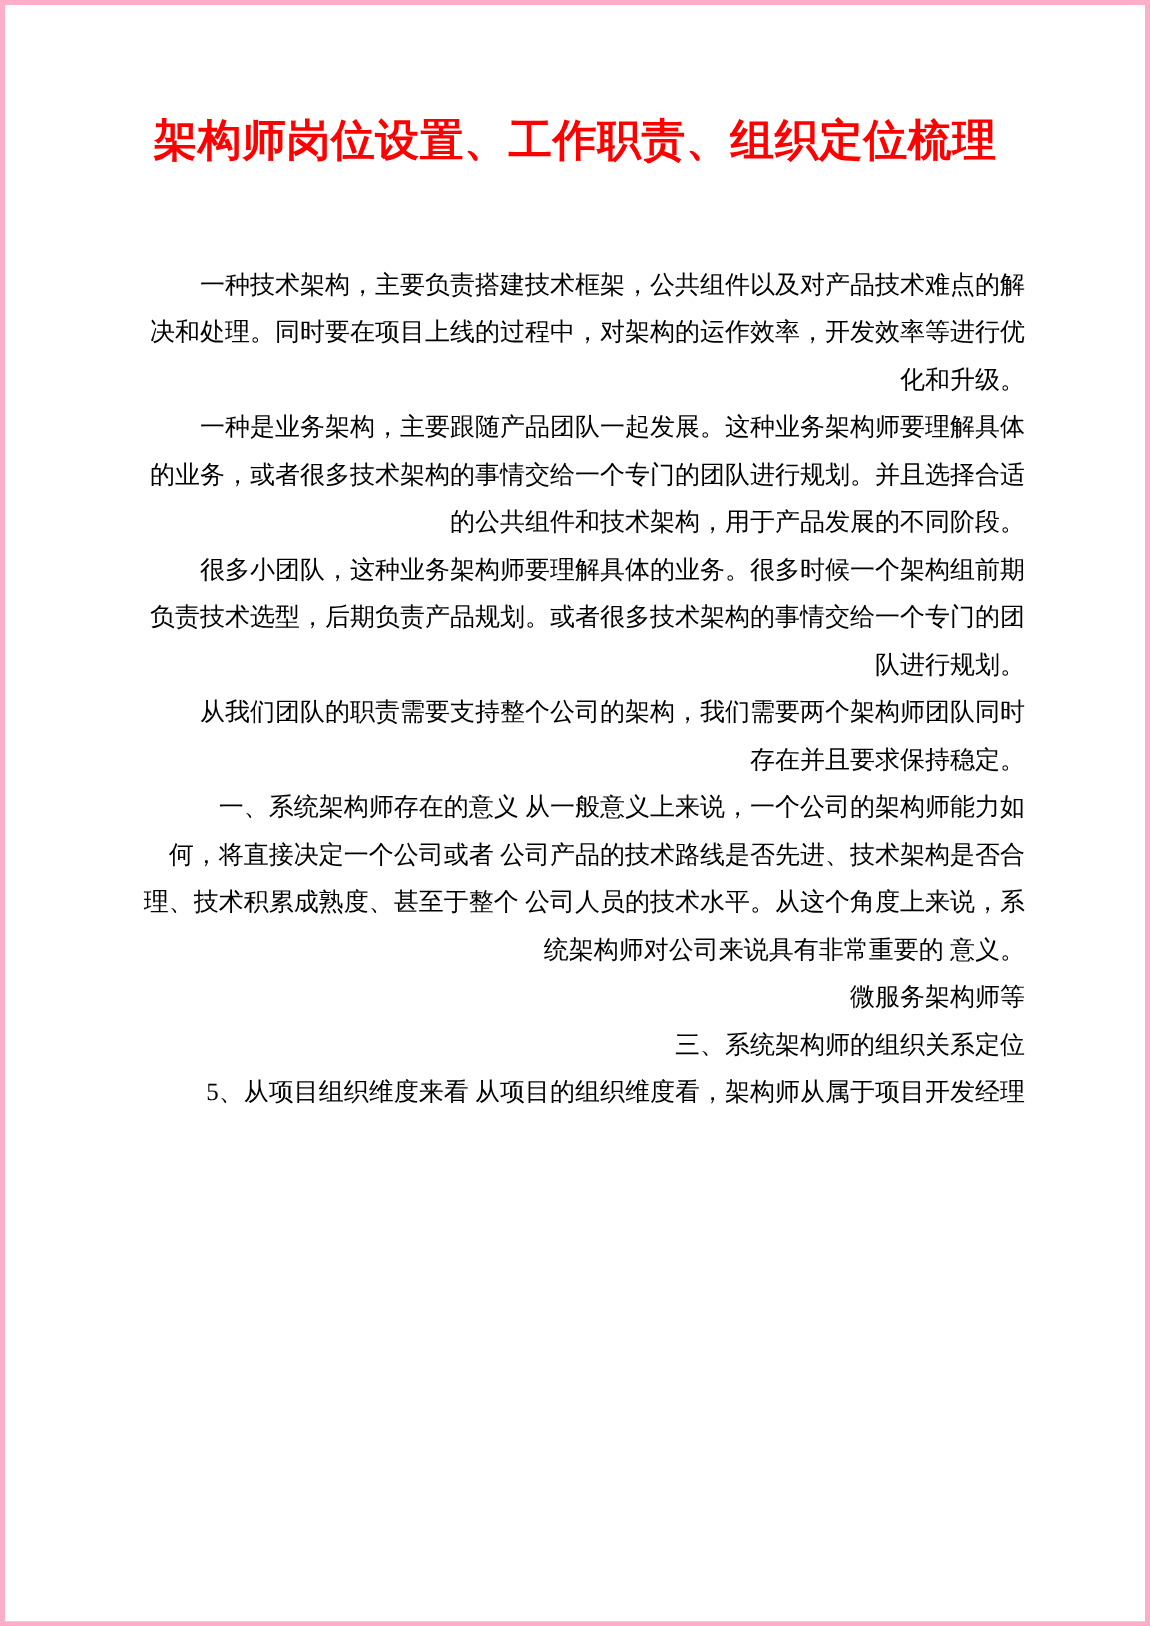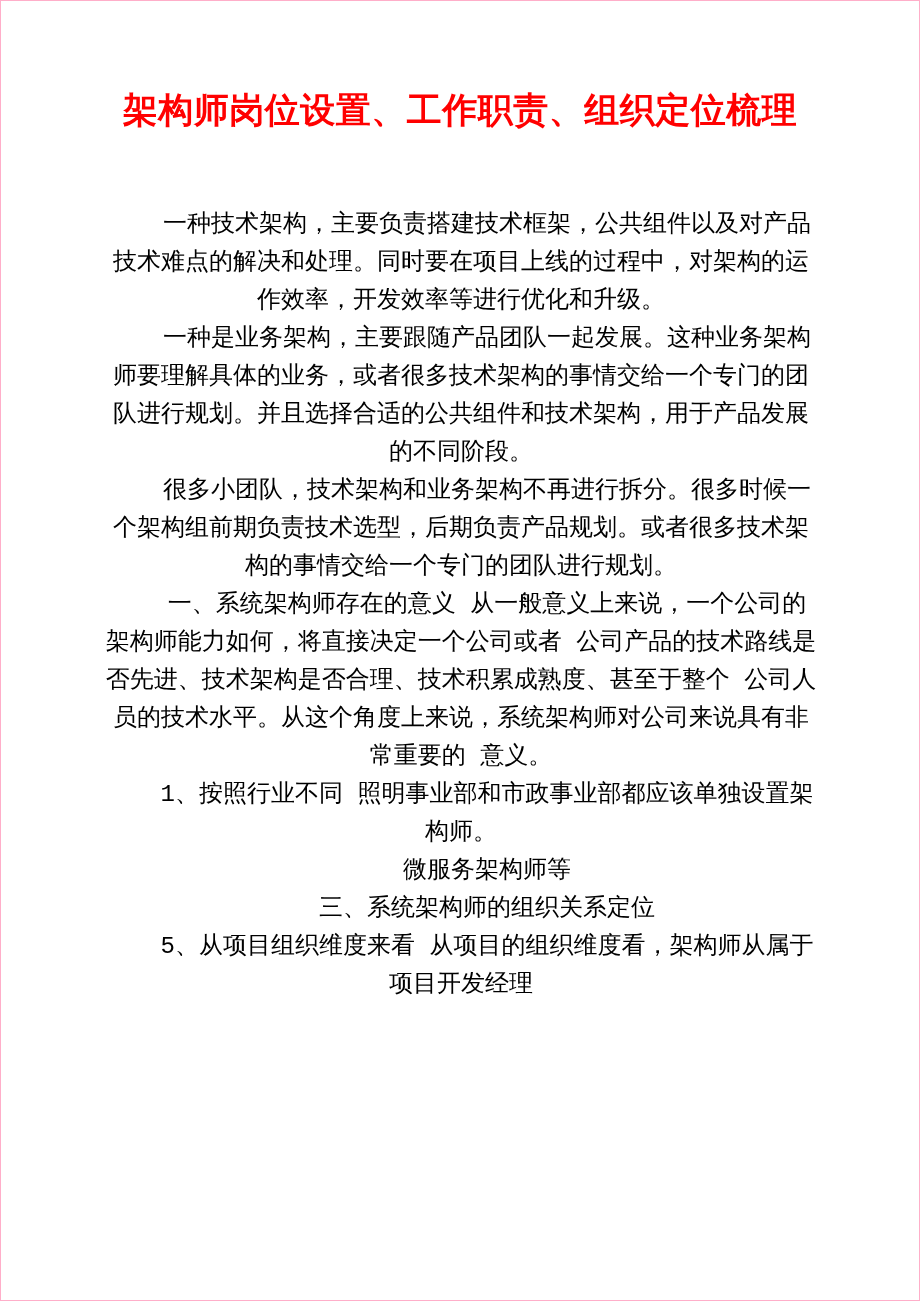--- a/index.html
+++ b/index.html
@@ -6,60 +6,60 @@
     margin: 0;
     padding: 0;
     background: #ffffff;
   }
   .page {
     position: relative;
     width: 920px;
     height: 1301px;
     box-sizing: border-box;
     background: #ffffff;
-    border: 1px solid #6d28d9; 
+    border: 4px solid #6d28d9; 
     overflow: hidden;
   }
   .doc-title {
     margin: 88px 30px 0 30px;
     text-align: center;
     font-family: "Liberation Sans", "DejaVu Sans", sans-serif;
     font-weight: bold;
     font-size: 35px;
     line-height: 42px;
     letter-spacing: 0.5px;
     color: #ff0000;
     white-space: nowrap;
   }
   .doc-body {
     margin: 75px 0 0 104px;
     width: 712px;
-    font-family: Liberation Mono, monospace;
-    font-size: 24px;
+    font-family: Liberation Serif, serif;
+    font-size: 20px;
     line-height: 38px;
     color: #000000;
-    text-align: center;
+    text-align: right;
   }
   .doc-body p {
     margin: 0;
     padding: 0;
     text-indent: 52px; 
     word-break: break-word;
   }
 </style>
 </head>
 <body>
 
 <div class="page" style="border-color: rgb(255, 174, 201); background: rgb(255, 255, 255);">
   <h1 class="doc-title" style="color: rgb(255, 0, 0);">架构师岗位设置、工作职责、组织定位梳理</h1>
 
   <div class="doc-body" style="color: rgb(0, 0, 0);">
 
   <p>一种技术架构，主要负责搭建技术框架，公共组件以及对产品技术难点的解决和处理。同时要在项目上线的过程中，对架构的运作效率，开发效率等进行优化和升级。</p>
       <p>一种是业务架构，主要跟随产品团队一起发展。这种业务架构师要理解具体的业务，或者很多技术架构的事情交给一个专门的团队进行规划。并且选择合适的公共组件和技术架构，用于产品发展的不同阶段。</p>
-      <p>很多小团队，技术架构和业务架构不再进行拆分。很多时候一个架构组前期负责技术选型，后期负责产品规划。或者很多技术架构的事情交给一个专门的团队进行规划。</p>
+      <p>很多小团队，这种业务架构师要理解具体的业务。很多时候一个架构组前期负责技术选型，后期负责产品规划。或者很多技术架构的事情交给一个专门的团队进行规划。</p>
+      <p>从我们团队的职责需要支持整个公司的架构，我们需要两个架构师团队同时存在并且要求保持稳定。</p>
       <p>一、系统架构师存在的意义 从一般意义上来说，一个公司的架构师能力如何，将直接决定一个公司或者 公司产品的技术路线是否先进、技术架构是否合理、技术积累成熟度、甚至于整个 公司人员的技术水平。从这个角度上来说，系统架构师对公司来说具有非常重要的 意义。</p>
-      <p>1、按照行业不同 照明事业部和市政事业部都应该单独设置架构师。</p>
       <p>微服务架构师等</p>
       <p>三、系统架构师的组织关系定位</p>
       <p>5、从项目组织维度来看 从项目的组织维度看，架构师从属于项目开发经理</p>
     </div>
 </div>
 
 </body></html>

